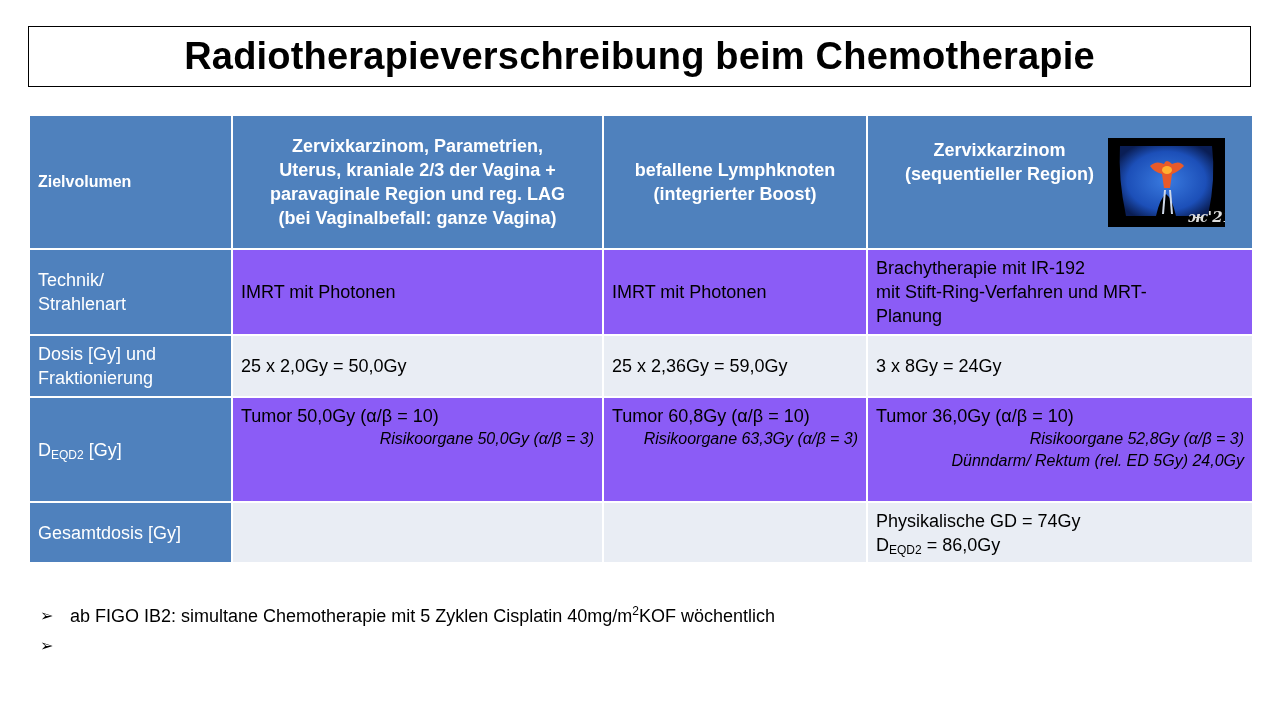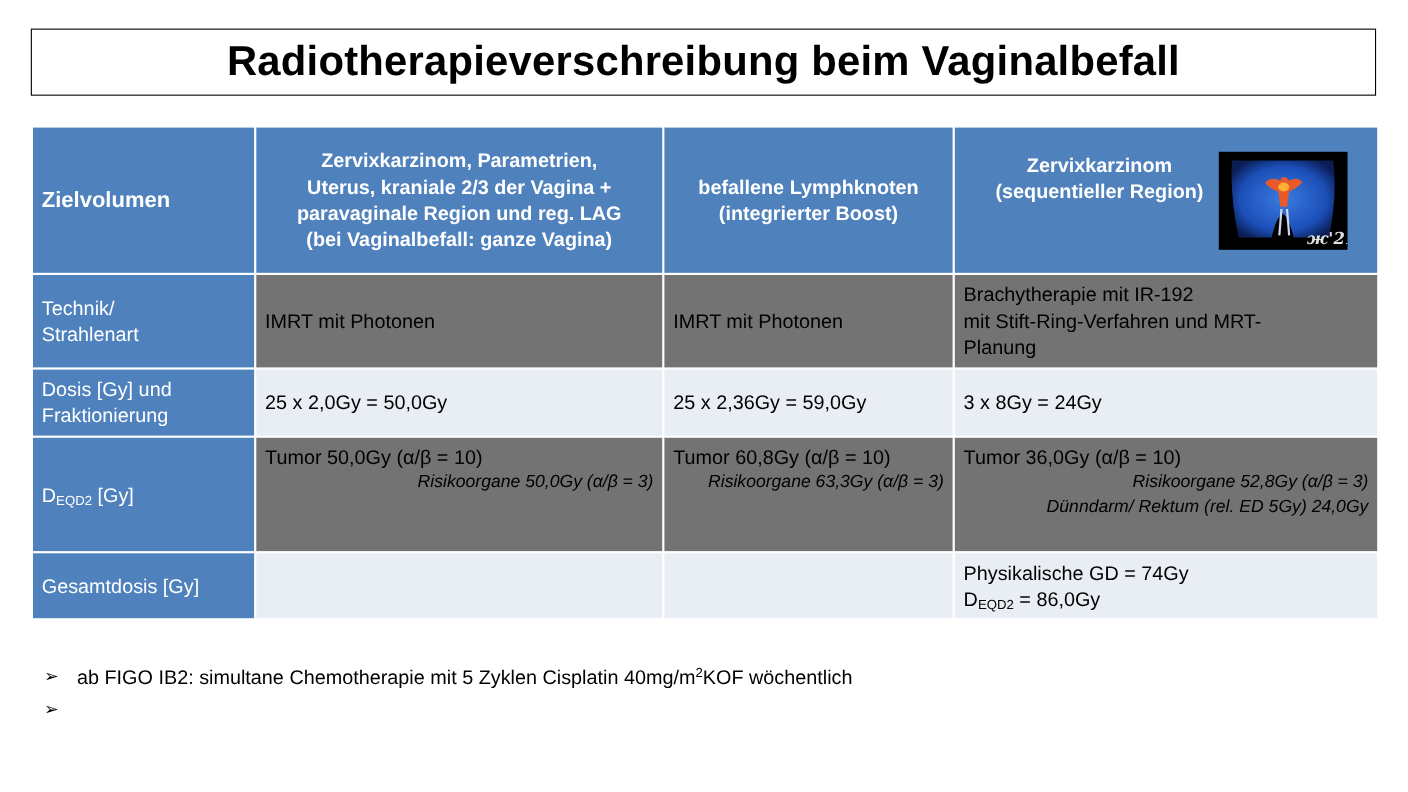--- a/index.html
+++ b/index.html
@@ -4,39 +4,39 @@
 <style>
   html, body { margin:0; padding:0; }
   body { width:1280px; height:720px; background:#ffffff; position:relative; overflow:hidden;
          font-family:"Liberation Sans", sans-serif; color:#000; }
   .title-box { position:absolute; left:28px; top:26px; width:1223px; height:61px;
                border:1px solid #000; box-sizing:border-box; display:flex; align-items:center; justify-content:center; }
   .title-box h1 { margin:0; font-size:38px; font-weight:bold; letter-spacing:0.2px; }
   table { position:absolute; left:28px; top:114px; width:1224px; border-collapse:collapse; table-layout:fixed; }
   td { border:2px solid #ffffff; vertical-align:middle; padding:0 8px; font-size:18px; line-height:24px; }
   tr.hdr td { background:#4f81bd; color:#fff; font-weight:bold; height:132px; text-align:center; }
-  tr.hdr td.first { text-align:left; font-size:20px; }
+  tr.hdr td.first { text-align:left; font-size:16px; }
   td.rowhead { background:#4f81bd; color:#fff; text-align:left; }
-  tr.odd td.cell { background:#737373; }
+  tr.odd td.cell { background:#8b5cf6; }
   tr.even td.cell { background:#e9edf4; }
   td.top { vertical-align:top; padding-top:6px; }
   .it { font-style:italic; font-size:16px; line-height:22px;text-align:right; }
   sub { font-size:12px; vertical-align:-3px; line-height:0; }
   .hdr-wrap { display:flex; justify-content:center; gap:14px; }
   .thumb { width:117px; height:89px; background:#000; position:relative; flex:none; overflow:hidden; }
   .bullets { position:absolute; left:40px; top:600px; font-size:18px; }
   .bullets div { display:flex; align-items:center; height:30px; }
   .bullets .arrow { width:30px; font-size:16px; }
   sup { font-size:12px; }
 </style>
 </head>
 <body>
 
 <div class="title-box">
-  <h1>Radiotherapieverschreibung beim Vaginalbefall</h1>
+  <h1>Radiotherapieverschreibung beim Chemotherapie</h1>
 </div>
 
 <table>
   <colgroup>
       <col style="width:203px">
       <col style="width:371px">
       <col style="width:264px">
       <col style="width:386px">
     </colgroup>
   <tbody>

